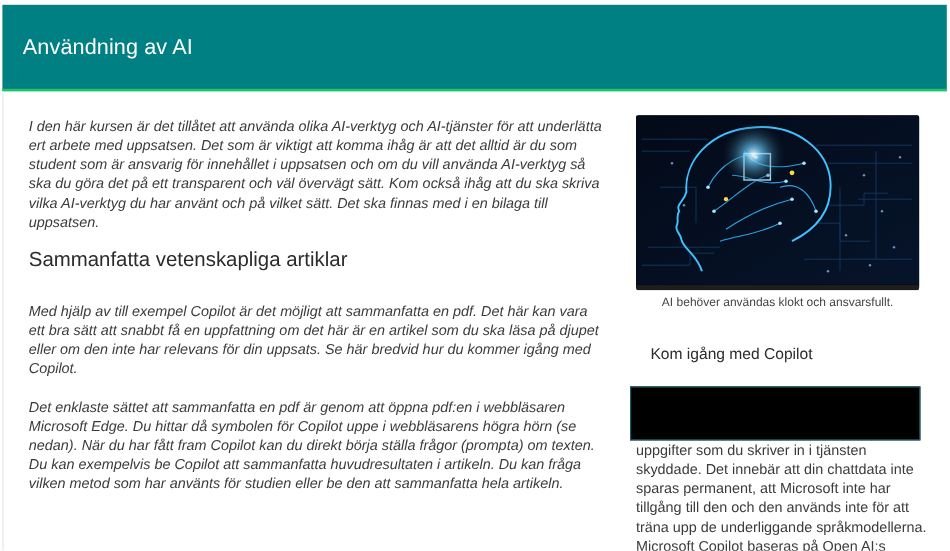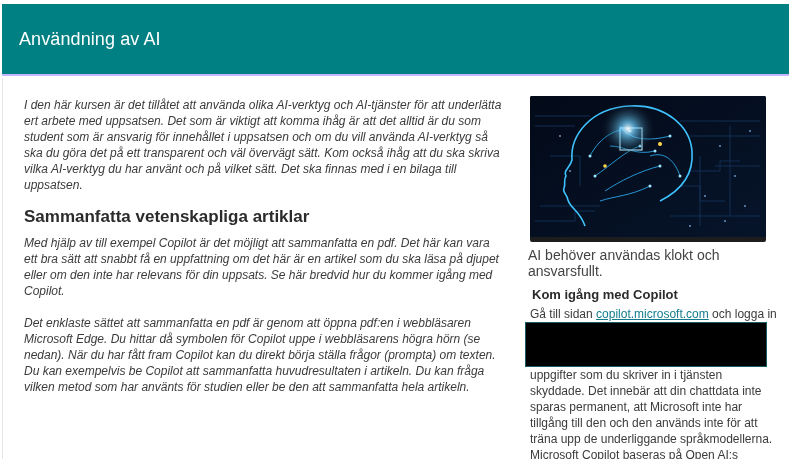--- a/index.html
+++ b/index.html
@@ -7,52 +7,52 @@
       width: 792px; height: 459px; overflow: hidden;
       background: #ffffff;
       font-family: "Liberation Sans", "DejaVu Sans", sans-serif;
       color: #3b3b3b;
     }
     .page { position: relative; width: 792px; height: 459px; background: #fff; }
     .top-line { position: absolute; left: 0; top: 0; width: 792px; height: 4px; background: #ffffff; }
     .banner {
       position: absolute; left: 2px; top: 4px; width: 787px; height: 72px;
       background: #008083;
-      border-bottom: 2px solid #c4b5fd;
+      border-bottom: 2px solid #22c55e;
     }
     .banner h1 {
       position: absolute; left: 17px; top: 25px;
       font-size: 18px; font-weight: normal; color: #ffffff;
       letter-spacing: 0.1px;
     }
     .left-edge { position: absolute; left: 2px; top: 78px; width: 1px; height: 381px; background: #e6e6e6; }
     .main {
       position: absolute; left: 24px; top: 97px; width: 480px;
       font-size: 12px; line-height: 16px; color: #3b3b3b;
     }
     .main p { margin-bottom: 16px; font-style: italic; }
     .main h2 {
-      font-size: 17px; font-weight: bold; color: #2b2b2b;
-      margin-top: -2px; margin-bottom: 8px; line-height: 20px;
+      font-size: 17px; font-weight: normal; color: #2b2b2b;
+      margin-top: -2px; margin-bottom: 24px; line-height: 20px;
     }
     .aside { position: absolute; left: 528px; top: 96px; width: 240px; }
     .hero {
       width: 236px; height: 146px; margin-left: 2px;
       border-radius: 2px; overflow: hidden;
       background: #02060e;
       border-bottom: 5px solid #1d1d1d;
     }
     .hero svg { display: block; }
     .caption {
-      text-align: left; font-size: 14px; color: #444; margin-top: 5px;
+      text-align: center; font-size: 10px; color: #444; margin-top: 5px;
       width: 240px;
     }
     .aside h3 {
-      position: absolute; left: 4px; top: 191px;
-      font-size: 13px; font-weight: bold; color: #2b2b2b;
+      position: absolute; left: 14px; top: 191px;
+      font-size: 13px; font-weight: normal; color: #2b2b2b;
     }
     .aside .line1 {
       position: absolute; left: 2px; top: 211px; width: 250px;
       font-size: 12px; color: #3b3b3b; white-space: nowrap;
     }
     .aside .line1 a { color: #137c8c; text-decoration: underline; }
     .redact {
       position: absolute; left: -3px; top: 226px; width: 242px; height: 45px;
       background: #000; border: 1px solid #1b5b66;
     }
@@ -128,19 +128,16 @@
           <rect x="90" y="32" width="22" height="22" fill="none" stroke="#bfefff" stroke-width="1.2"></rect>
           <circle cx="102" cy="45" r="40" fill="url(#glow)"></circle>
           <circle cx="130" cy="48" r="2" fill="#ffd84a"></circle>
           <circle cx="75" cy="70" r="1.8" fill="#ffd84a"></circle>
         </svg>
       </div>
       <figcaption class="caption">AI behöver användas klokt och ansvarsfullt.</figcaption>
     </figure>
 
     <h3>Kom igång med Copilot</h3>
-    <div class="line1">
-      <span>Gå till sidan </span><a>copilot.microsoft.com</a><span> och logga in</span>
-    </div>
     <div class="redact"></div>
     <div class="rest">uppgifter som du skriver in i tjänsten skyddade. Det innebär att din chattdata inte sparas permanent, att Microsoft inte har tillgång till den och den används inte för att träna upp de underliggande språkmodellerna. Microsoft Copilot baseras på Open AI:s språkmodeller.</div>
   </aside>
 </div>
 
 </body></html>

